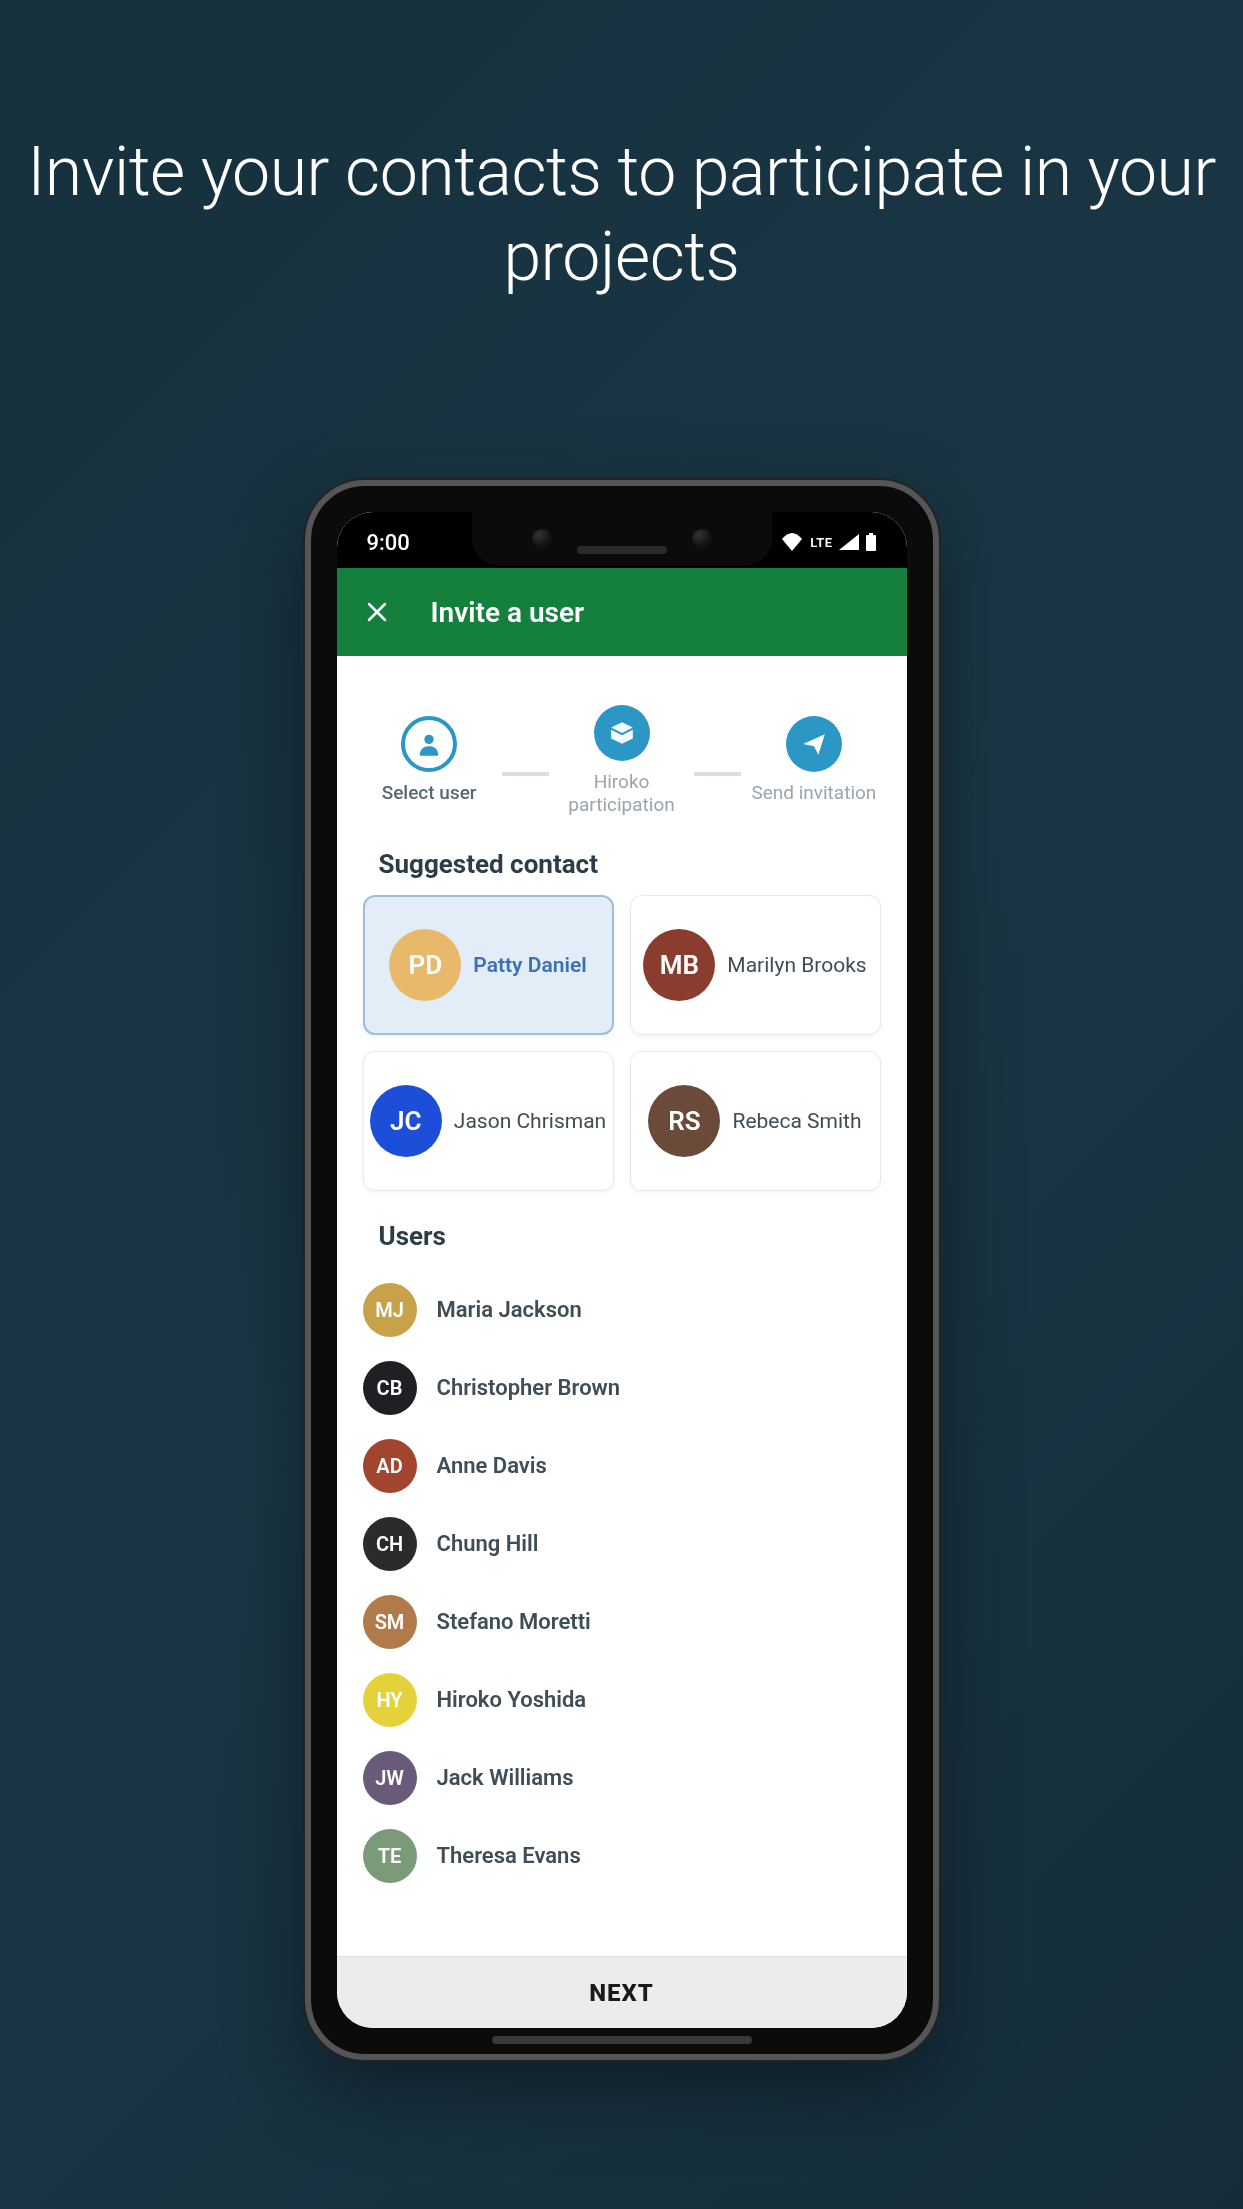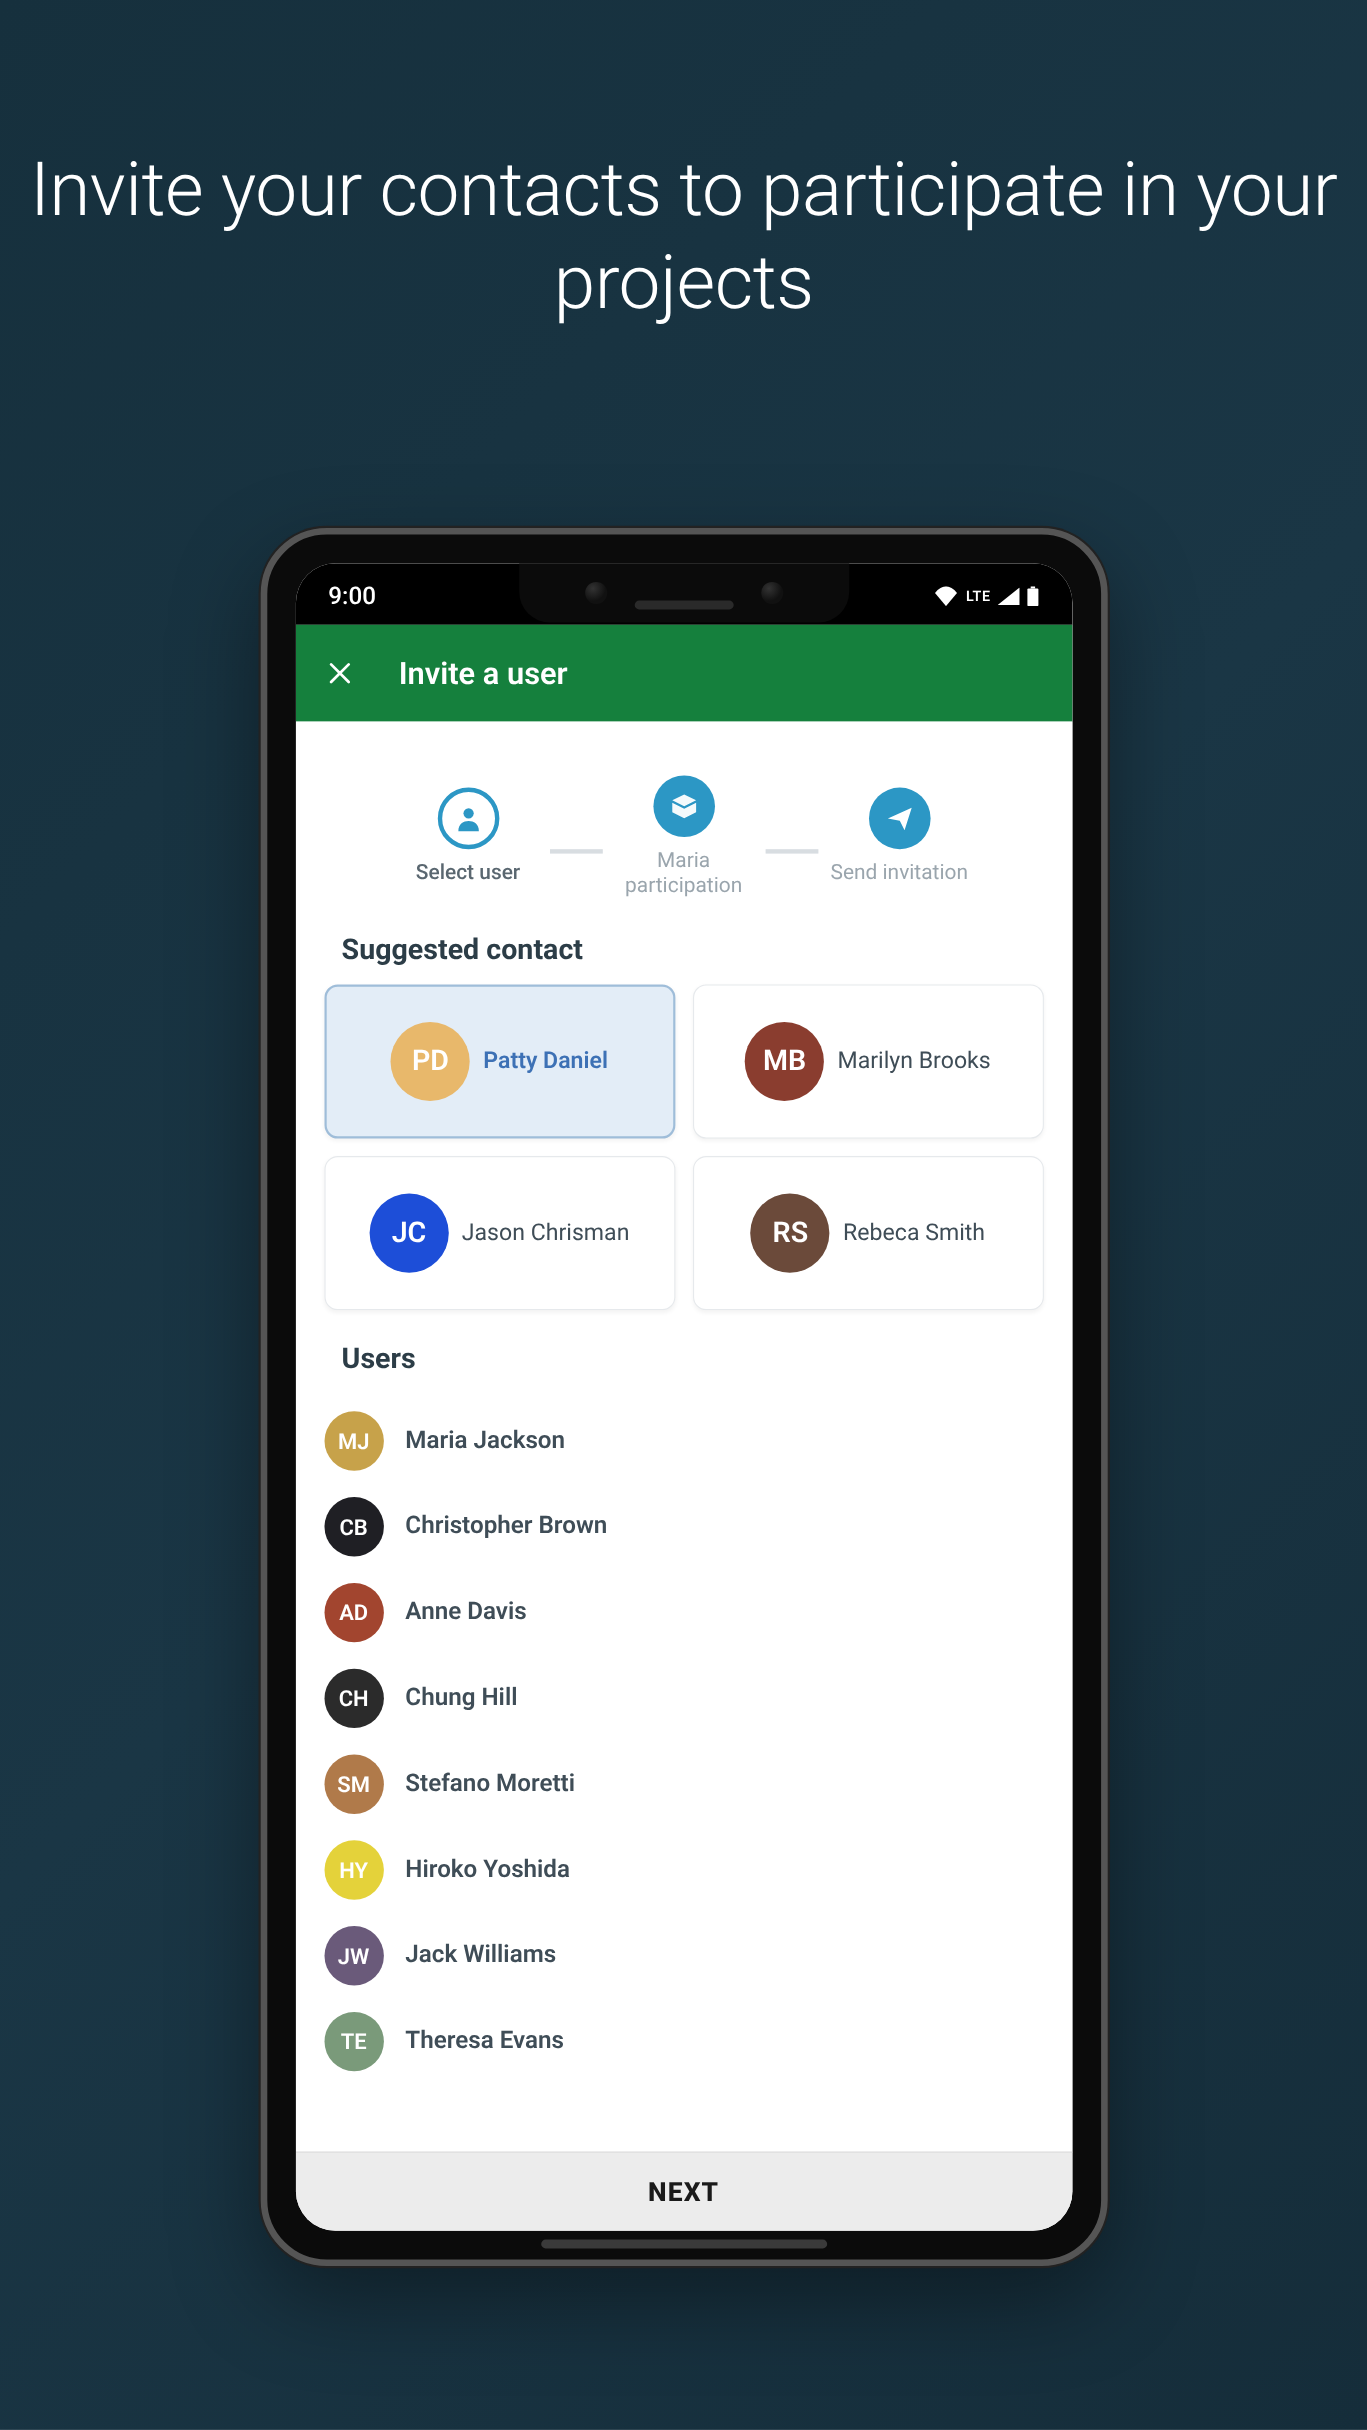--- a/index.html
+++ b/index.html
@@ -18,21 +18,21 @@
     padding-top: 130px;
     letter-spacing: -0.5px;
   }
   .phone-wrap {
     position: absolute;
     left: 50%;
     transform: translateX(-50%);
     top: 480px;
   }
   .phone-shell {
-    width: 770px;
+    width: 634px;
     height: 1580px;
     background: #0b0b0b;
     border-radius: 60px;
     border: 6px solid #555;
     box-shadow: 0 0 0 2px #222, 0 30px 80px rgba(0,0,0,.4);
     position: relative;
     overflow: hidden;
   }
   .phone-screen {
     position: absolute;
@@ -272,21 +272,21 @@
             </div>
             <div class="step-label active">Select user</div>
           </div>
           <div class="step-connector"></div>
           <div class="step">
             <div class="step-circle filled">
               <svg width="26" height="26" viewBox="0 0 24 24">
                   <path fill="#fff" d="M12 2 L22 7 L12 12 L2 7 Z M2 9 L12 14 L12 22 L2 17 Z M22 9 L22 17 L12 22 L12 14 Z" opacity=".95"></path>
                 </svg>
             </div>
-            <div class="step-label">Maria participation</div>
+            <div class="step-label">Hiroko participation</div>
           </div>
           <div class="step-connector"></div>
           <div class="step">
             <div class="step-circle filled">
               <svg width="26" height="26" viewBox="0 0 24 24">
                   <path fill="#fff" d="M2 12 L22 3 L16 22 L12 14 Z M12 14 L22 3"></path>
                 </svg>
             </div>
             <div class="step-label">Send invitation</div>
           </div>

